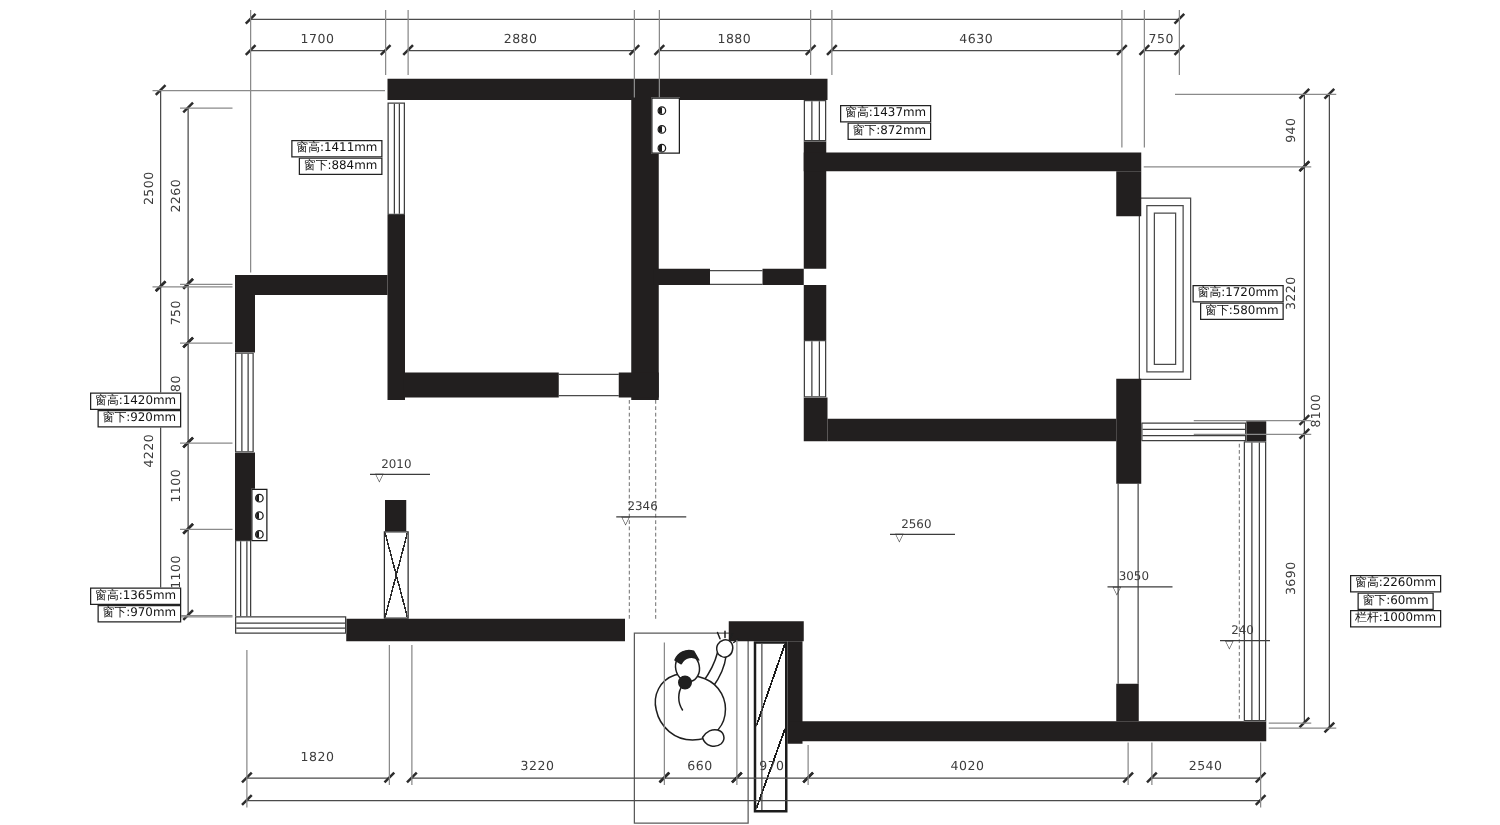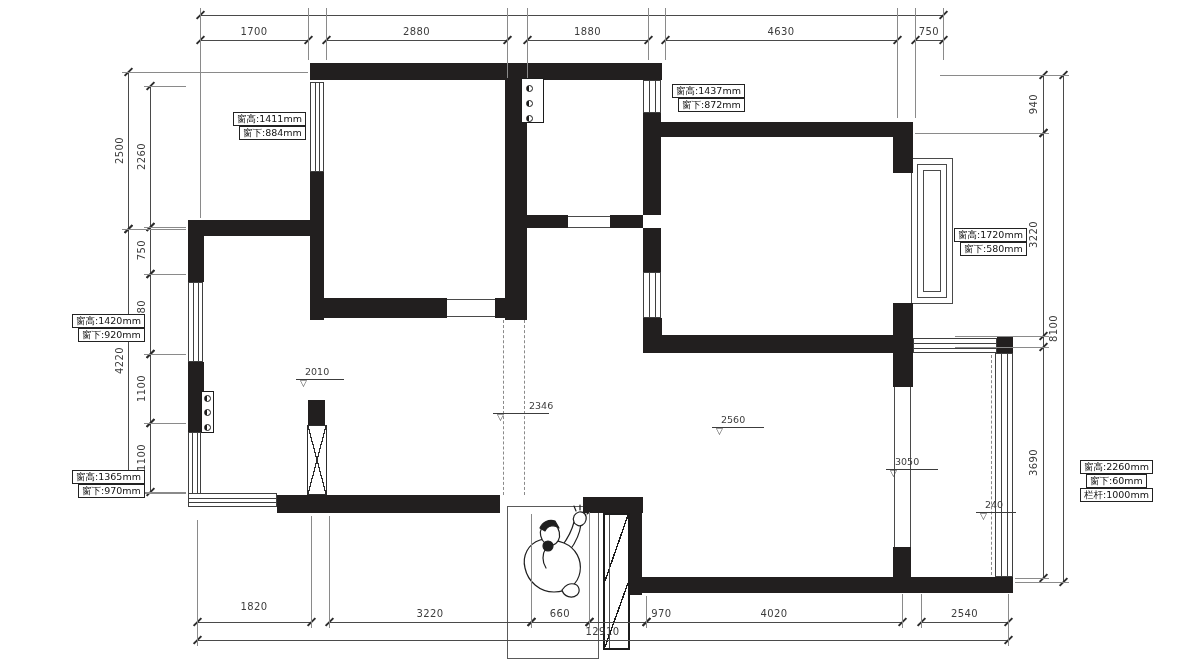--- a/index.html
+++ b/index.html
@@ -170,33 +170,32 @@
       <div class="tick" style="left: 324px; top: 621px;"></div>
       <div class="tick" style="left: 526px; top: 621px;"></div>
       <div class="dimtext" style="left: 329px; top: 608px; width: 202px;">3220</div>
       <div class="thin" style="left: 531px; top: 622px; width: 58px; height: 1px;"></div>
       <div class="tick" style="left: 526px; top: 621px;"></div>
       <div class="tick" style="left: 584px; top: 621px;"></div>
       <div class="dimtext" style="left: 531px; top: 608px; width: 58px;">660</div>
       <div class="thin" style="left: 589px; top: 622px; width: 57px; height: 1px;"></div>
       <div class="tick" style="left: 584px; top: 621px;"></div>
       <div class="tick" style="left: 641px; top: 621px;"></div>
-      <div class="dimtext" style="left: 589px; top: 608px; width: 57px; padding-left: 44px;">970</div>
+      <div class="dimtext" style="left: 589px; top: 608px; width: 57px;">970</div>
       <div class="thin" style="left: 646px; top: 622px; width: 256px; height: 1px;"></div>
       <div class="tick" style="left: 641px; top: 621px;"></div>
       <div class="tick" style="left: 897px; top: 621px;"></div>
       <div class="dimtext" style="left: 646px; top: 608px; width: 256px;">4020</div>
       <div class="thin" style="left: 921px; top: 622px; width: 87px; height: 1px;"></div>
       <div class="tick" style="left: 916px; top: 621px;"></div>
       <div class="tick" style="left: 1003px; top: 621px;"></div>
       <div class="dimtext" style="left: 921px; top: 608px; width: 87px;">2540</div>
       <div class="thin" style="left: 197px; top: 640px; width: 811px; height: 1px;"></div>
       <div class="tick" style="left: 192px; top: 639px;"></div>
       <div class="tick" style="left: 1003px; top: 639px;"></div>
-      <div class="dimtext" style="left: 197px; top: 626px; width: 811px;">12910</div>
       <div class="thin" style="left: 128px; top: 72px; width: 1px; height: 421px;"></div>
       <div class="tick" style="left: 123px; top: 71px;"></div>
       <div class="tick" style="left: 123px; top: 228px;"></div>
       <div class="vwrap" style="left: 112px; top: 72px; width: 14px; height: 157px;">
         <span class="vtext">2500</span>
       </div>
       <div class="tick" style="left: 123px; top: 228px;"></div>
       <div class="tick" style="left: 123px; top: 492px;"></div>
       <div class="vwrap" style="left: 112px; top: 229px; width: 14px; height: 264px;">
         <span class="vtext">4220</span>
@@ -284,21 +283,21 @@
       <div class="ext" style="left: 1015px; top: 578px; width: 34px; height: 1px;"></div>
       <div class="ext" style="left: 1015px; top: 582px; width: 54px; height: 1px;"></div>
       <div class="lvl" style="left: 296px; top: 379px;">
         <div class="ln" style="left: 0px; width: 48px;"></div>
         <span class="tri" style="left: 4px; top: 0px;">▽</span>
         <span class="tx" style="left: 9px; top: -12px;">2010</span>
       </div>
       <div class="lvl" style="left: 493px; top: 413px;">
         <div class="ln" style="left: 0px; width: 56px;"></div>
         <span class="tri" style="left: 4px; top: 0px;">▽</span>
-        <span class="tx" style="left: 9px; top: -12px; margin-left: 27px;">2346</span>
+        <span class="tx" style="left: 9px; top: -12px;">2346</span>
       </div>
       <div class="lvl" style="left: 712px; top: 427px;">
         <div class="ln" style="left: 0px; width: 52px;"></div>
         <span class="tri" style="left: 4px; top: 0px;">▽</span>
         <span class="tx" style="left: 9px; top: -12px;">2560</span>
       </div>
       <div class="lvl" style="left: 886px; top: 469px;">
         <div class="ln" style="left: 0px; width: 52px;"></div>
         <span class="tri" style="left: 4px; top: 0px;">▽</span>
         <span class="tx" style="left: 9px; top: -12px;">3050</span>

